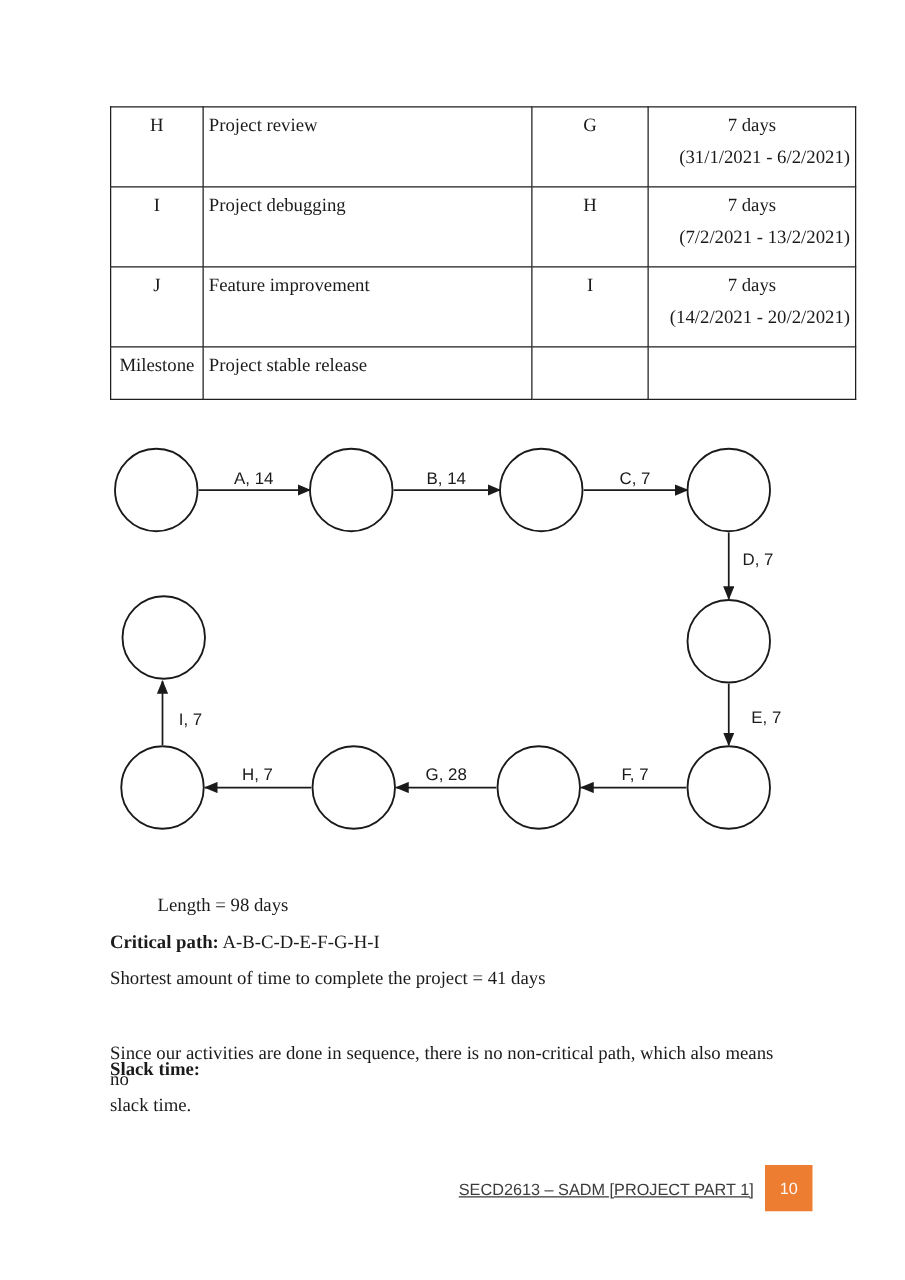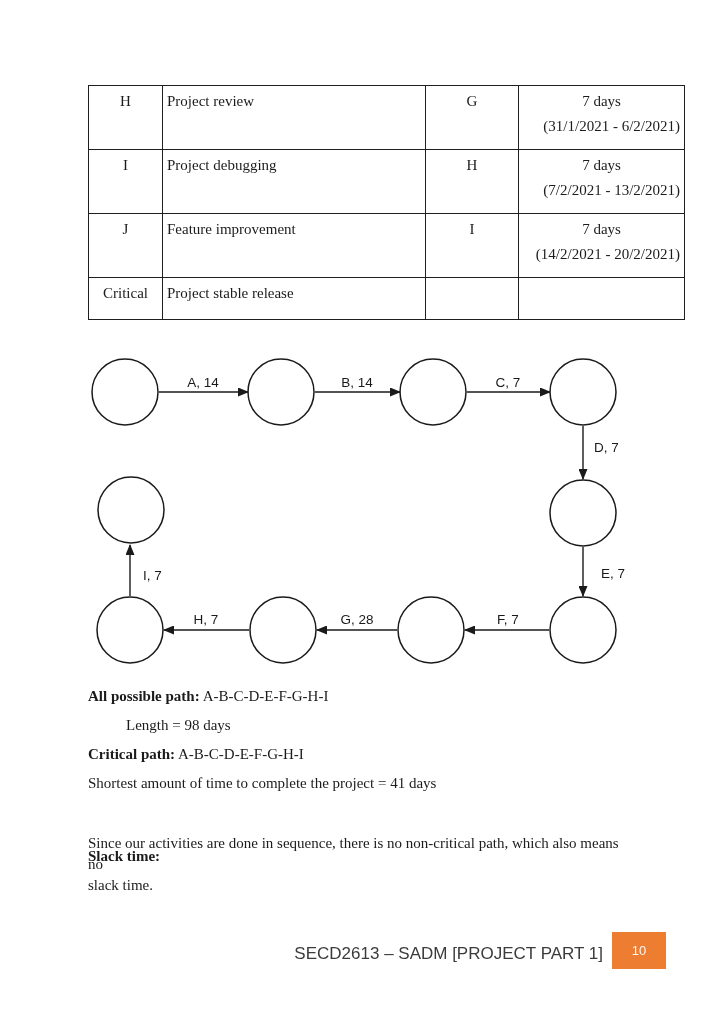--- a/index.html
+++ b/index.html
@@ -80,29 +80,30 @@
   .p6 { top: 833px; line-height: 21px; width: 548px; }
   .para b { font-weight: bold; }
   .block { display: block; }
 
   
   .footer-text {
     position: absolute;
     top: 944px;
     right: 121px;
     font-family: "Liberation Sans", sans-serif;
-    font-size: 17px;
+    font-size: 13px;
     color: #3b3b3b;
     white-space: nowrap;
+    text-decoration: underline;
   }
   .page-badge {
     position: absolute;
     left: 612px;
     top: 932px;
-    width: 54px;
+    width: 38px;
     height: 37px;
     background: var(--accent);
     color: #fdf8f3;
     font-family: "Liberation Sans", sans-serif;
     font-size: 13px;
     display: flex;
     align-items: center;
     justify-content: center;
   }
 </style>
@@ -134,21 +135,21 @@
       <tr class="r-main">
         <td class="c-id">J</td>
         <td class="c-task">Feature improvement</td>
         <td class="c-pred">I</td>
         <td class="c-dur">
           <div class="dur-days">7 days</div>
           <div class="dur-dates">(14/2/2021 - 20/2/2021)</div>
         </td>
       </tr>
       <tr class="r-mile">
-        <td class="c-id">Critical</td>
+        <td class="c-id">Milestone</td>
         <td class="c-task">Project stable release</td>
         <td class="c-pred"></td>
         <td class="c-dur"></td>
       </tr>
     </tbody>
   </table>
 
   <svg class="diagram" viewBox="0 350 724 330" xmlns="http://www.w3.org/2000/svg">
     <defs>
       <marker id="arrowhead" markerUnits="userSpaceOnUse" markerWidth="11" markerHeight="9" refX="10" refY="4.5" orient="auto">
@@ -187,21 +188,20 @@
       <text x="508" y="387" text-anchor="middle">C, 7</text>
       <text x="594" y="452" text-anchor="start">D, 7</text>
       <text x="601" y="578" text-anchor="start">E, 7</text>
       <text x="508" y="624" text-anchor="middle">F, 7</text>
       <text x="357" y="624" text-anchor="middle">G, 28</text>
       <text x="206" y="624" text-anchor="middle">H, 7</text>
       <text x="143" y="580" text-anchor="start">I, 7</text>
     </g>
   </svg>
 
-  <p class="para p1"><b>All possible path:</b><span> A-B-C-D-E-F-G-H-I</span></p>
 
   <p class="para p2">Length = 98 days</p>
 
   <p class="para p3"><b>Critical path:</b><span> A-B-C-D-E-F-G-H-I</span></p>
 
   <p class="para p4">Shortest amount of time to complete the project = 41 days</p>
 
   <p class="para p5"><b>Slack time:</b></p>
 
   <p class="para p6">

